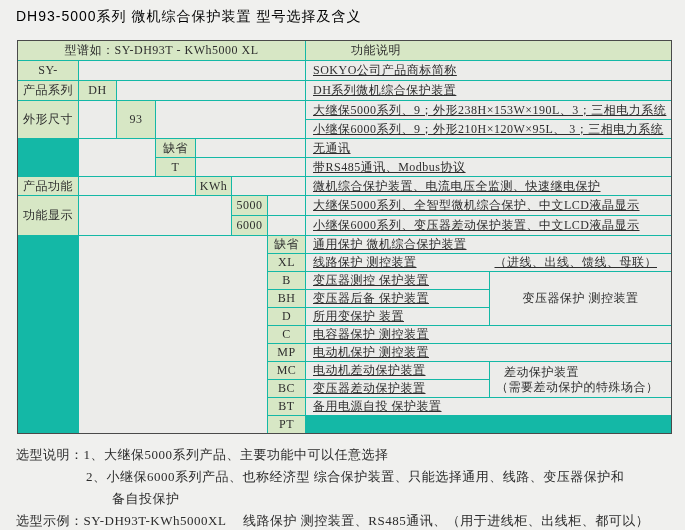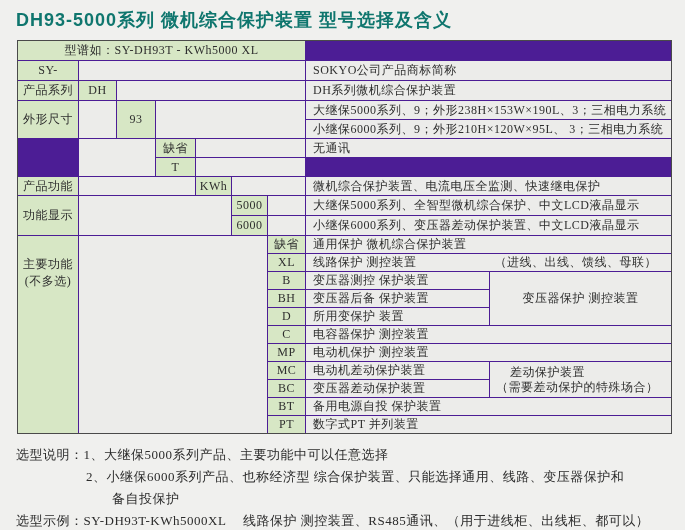--- a/index.html
+++ b/index.html
@@ -5,52 +5,53 @@
   html,body{margin:0;padding:0;}
   body{
     width:685px;height:530px;position:relative;
     background:#f0f0ee;
     font-family:"Liberation Serif","DejaVu Serif",serif;
     color:#2e2e2e;overflow:hidden;
   }
   .title{
     position:absolute;left:16px;top:8px;
     font-family:"Liberation Sans","DejaVu Sans",sans-serif;
-    font-size:18px;font-weight:700;color:#0f766e;letter-spacing:1px;
+    font-size:14px;font-weight:400;color:#000000;letter-spacing:1px;
   }
   .tbl{
     position:absolute;left:17px;top:40px;
     display:grid;
     grid-template-columns:60px 37px 38px 39px 35px 35px 37px 183px 181px;
     grid-template-rows:19px 19px 19px 18px 18px 18px 18px 18px 19px 19px repeat(11,17px);
-    gap:1px;background:#4c1d95;border:1px solid #4a4a4a;
+    gap:1px;background:#14b8a6;border:1px solid #4a4a4a;
   }
   .tbl div{font-size:12px;letter-spacing:0.5px;}
   .c{background:#ececea;display:flex;align-items:center;}
   .gr{background:#d7e7c5;}
   .ctr{justify-content:center;}
-  .pl{padding-left:7px;}
+  .pl{padding-left:7px;text-decoration:underline;}
   .hdr-model{justify-content:center;font-size:12.5px;}
   .hdr-func{padding-left:45px;font-size:12.5px;letter-spacing:6px;}
   .mainlabel{flex-direction:column;align-items:center;justify-content:flex-start;padding-top:20px;}
   .sb{justify-content:space-between;padding-right:14px;}
   .diffbox{flex-direction:column;align-items:flex-start;justify-content:center;padding-left:6px;line-height:15px;}
-  .ind{margin-left:14px;}
+  .ind{margin-left:8px;}
   .notes{position:absolute;left:16px;top:444px;width:662px;font-size:13px;line-height:22px;letter-spacing:0.5px;color:#2b2b2b;}
   .n2{margin-left:70px;}
   .n3{margin-left:96px;}
 </style>
 </head>
 <body>
 
 <div class="title">DH93-5000系列 微机综合保护装置 型号选择及含义</div>
 
 <div class="tbl">
 
   <div class="c gr hdr-model" style="grid-area:1/1/2/8">型谱如：SY-DH93T - KWh5000 XL</div>
+  <div class="c gr hdr-func" style="grid-area:1/8/2/10">功能说明</div>
 
   <div class="c gr ctr" style="grid-area:2/1/3/2">SY-</div>
   <div class="c" style="grid-area:2/2/3/8"></div>
   <div class="c pl" style="grid-area:2/8/3/10">SOKYO公司产品商标简称</div>
 
   <div class="c gr ctr" style="grid-area:3/1/4/2">产品系列</div>
   <div class="c gr ctr" style="grid-area:3/2/4/3">DH</div>
   <div class="c" style="grid-area:3/3/4/8"></div>
   <div class="c pl" style="grid-area:3/8/4/10">DH系列微机综合保护装置</div>
 
@@ -60,40 +61,37 @@
   <div class="c" style="grid-area:4/4/6/8"></div>
   <div class="c pl" style="grid-area:4/8/5/10">大继保5000系列、9；外形238H×153W×190L、3；三相电力系统</div>
   <div class="c pl" style="grid-area:5/8/6/10">小继保6000系列、9；外形210H×120W×95L、 3；三相电力系统</div>
 
   <div class="c" style="grid-area:6/2/8/4"></div>
   <div class="c gr ctr" style="grid-area:6/4/7/5">缺省</div>
   <div class="c" style="grid-area:6/5/7/8"></div>
   <div class="c pl" style="grid-area:6/8/7/10">无通讯</div>
   <div class="c gr ctr" style="grid-area:7/4/8/5">T</div>
   <div class="c" style="grid-area:7/5/8/8"></div>
+  <div class="c pl" style="grid-area:7/8/8/10">带RS485通讯、Modbus协议</div>
 
   <div class="c gr ctr" style="grid-area:8/1/9/2">产品功能</div>
   <div class="c" style="grid-area:8/2/9/5"></div>
   <div class="c gr ctr" style="grid-area:8/5/9/6">KWh</div>
   <div class="c" style="grid-area:8/6/9/8"></div>
   <div class="c pl" style="grid-area:8/8/9/10">微机综合保护装置、电流电压全监测、快速继电保护</div>
 
   <div class="c gr ctr" style="grid-area:9/1/11/2">功能显示</div>
   <div class="c" style="grid-area:9/2/11/6"></div>
   <div class="c gr ctr" style="grid-area:9/6/10/7">5000</div>
   <div class="c" style="grid-area:9/7/10/8"></div>
   <div class="c pl" style="grid-area:9/8/10/10">大继保5000系列、全智型微机综合保护、中文LCD液晶显示</div>
   <div class="c gr ctr" style="grid-area:10/6/11/7">6000</div>
   <div class="c" style="grid-area:10/7/11/8"></div>
   <div class="c pl" style="grid-area:10/8/11/10">小继保6000系列、变压器差动保护装置、中文LCD液晶显示</div>
 
-  <div class="c gr mainlabel" style="grid-area:11/1/22/2">
-    <div>主要功能</div>
-    <div>(不多选)</div>
-  </div>
   <div class="c" style="grid-area:11/2/22/7"></div>
 
   <div class="c gr ctr" style="grid-area:11/7/12/8">缺省</div>
   <div class="c gr ctr" style="grid-area:12/7/13/8">XL</div>
   <div class="c gr ctr" style="grid-area:13/7/14/8">B</div>
   <div class="c gr ctr" style="grid-area:14/7/15/8">BH</div>
   <div class="c gr ctr" style="grid-area:15/7/16/8">D</div>
   <div class="c gr ctr" style="grid-area:16/7/17/8">C</div>
   <div class="c gr ctr" style="grid-area:17/7/18/8">MP</div>
   <div class="c gr ctr" style="grid-area:18/7/19/8">MC</div>
@@ -112,21 +110,20 @@
   <div class="c ctr" style="grid-area:13/9/16/10">变压器保护 测控装置</div>
   <div class="c pl" style="grid-area:16/8/17/10">电容器保护 测控装置</div>
   <div class="c pl" style="grid-area:17/8/18/10">电动机保护 测控装置</div>
   <div class="c pl" style="grid-area:18/8/19/9">电动机差动保护装置</div>
   <div class="c pl" style="grid-area:19/8/20/9">变压器差动保护装置</div>
   <div class="c diffbox" style="grid-area:18/9/20/10">
     <div class="ind">差动保护装置</div>
     <div>（需要差动保护的特殊场合）</div>
   </div>
   <div class="c pl" style="grid-area:20/8/21/10">备用电源自投 保护装置</div>
-  <div class="c pl" style="grid-area:21/8/22/10">数字式PT 并列装置</div>
 </div>
 
 <div class="notes">
   <div>选型说明：1、大继保5000系列产品、主要功能中可以任意选择</div>
   <div class="n2">2、小继保6000系列产品、也称经济型 综合保护装置、只能选择通用、线路、变压器保护和</div>
   <div class="n3">备自投保护</div>
   <div>选型示例：SY-DH93T-KWh5000XL　 线路保护 测控装置、RS485通讯、（用于进线柜、出线柜、都可以）</div>
 </div>
 
 </body></html>

